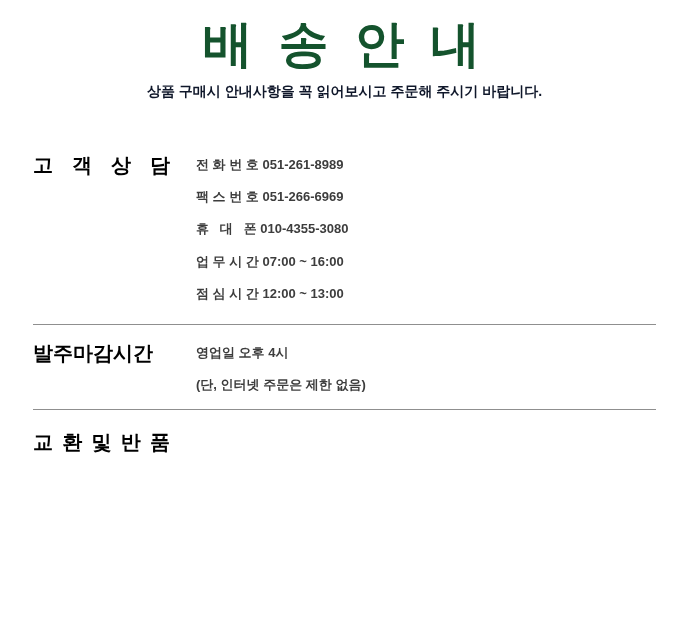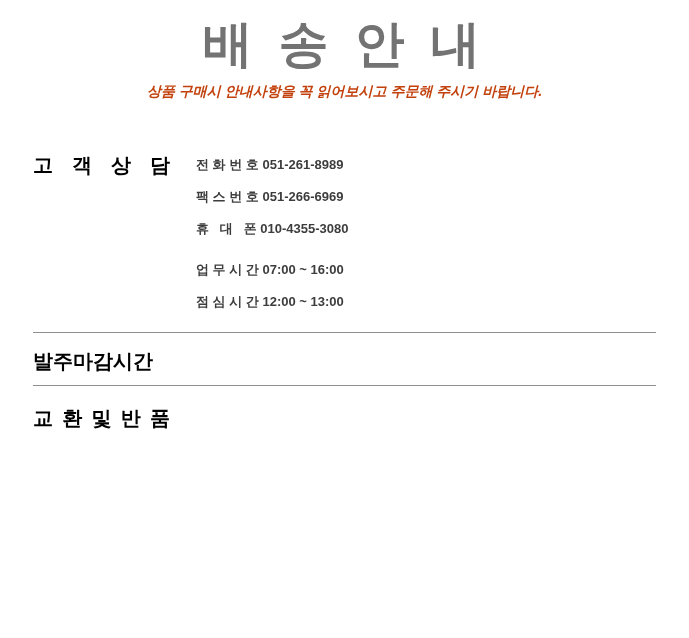--- a/index.html
+++ b/index.html
@@ -10,32 +10,31 @@
     font-family: "Liberation Sans", "DejaVu Sans", sans-serif;
     color: #3d3d3d;
     overflow: hidden;
   }
   .page { padding-top: 14px; }
 
   .title {
     text-align: center;
     font-size: 50px;
     font-weight: 700;
-    color: #737373;
+    color: #14532d;
     letter-spacing: 6px;
     white-space: pre-wrap;
     line-height: 1.2;
   }
   .subtitle {
     text-align: center;
     font-size: 14px;
     font-weight: 700;
-    color: #c2410c;
+    color: #0f172a;
     margin-top: 9px;
-    font-style: italic;
   }
 
   .content { padding: 0 33px; }
 
   .section { display: flex; align-items: flex-start; }
   .section-label {
     flex: none;
     width: 137px;
     color: #000000;
     font-weight: 700;
@@ -46,21 +45,21 @@
     white-space: pre-wrap;
   }
   .section-body {
     margin-left: 26px;
     font-size: 13px;
     font-weight: 700;
     line-height: 32px;
     color: #3d3d3d;
   }
   .line { white-space: pre-wrap; }
-  .group + .group { margin-top: 9px; }
+  .group + .group { margin-top: 1px; }
 
   .divider {
     border: none;
     border-top: 1px solid #8f8f8f;
     height: 0;
     margin: 0;
   }
 
   #section-customer-service { margin-top: 48px; }
   #divider-1 { margin-top: 14px; }
@@ -90,20 +89,26 @@
           <div class="line">업 무 시 간 07:00 ~ 16:00</div>
           <div class="line">점 심 시 간 12:00 ~ 13:00</div>
         </div>
       </div>
     </div>
 
     <hr class="divider" id="divider-1">
 
     <div class="section" id="section-order-deadline">
       <div class="section-label">발주마감시간</div>
+      <div class="section-body">
+        <div class="group">
+          <div class="line">영업일 오후 4시</div>
+          <div class="line">(단, 인터넷 주문은 제한 없음)</div>
+        </div>
+      </div>
     </div>
 
     <hr class="divider" id="divider-2">
 
     <div class="section" id="section-exchange-return">
       <div class="section-label">교 환 및 반 품</div>
     </div>
 
   </div>
 </div>

